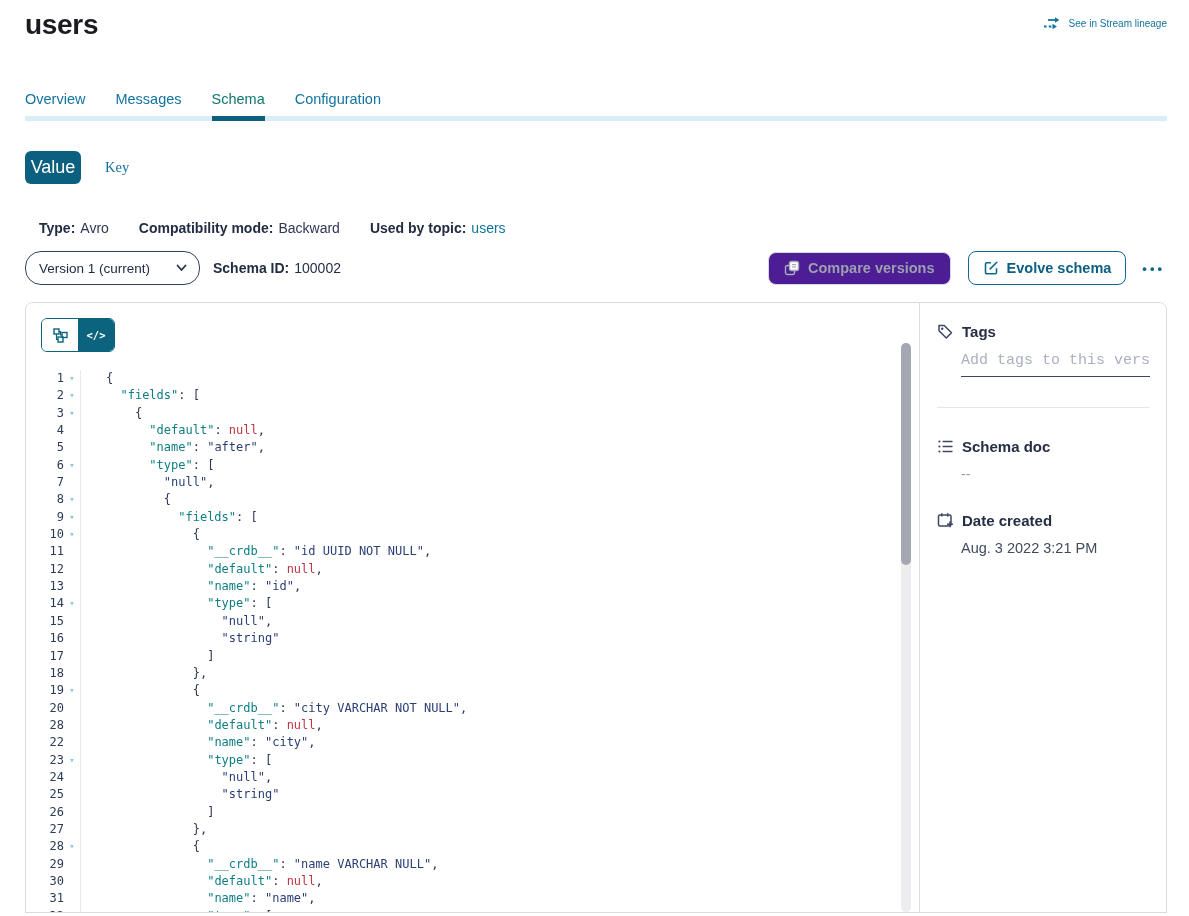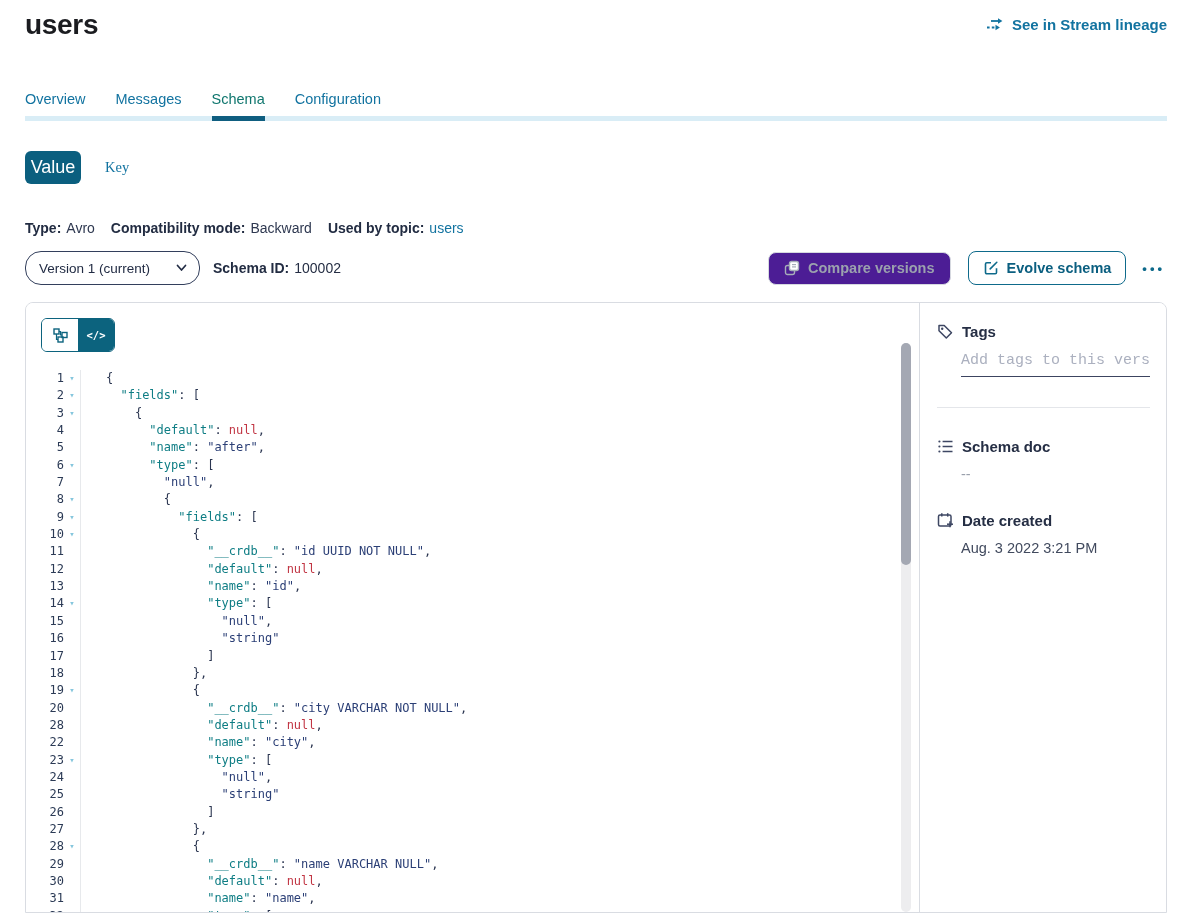--- a/index.html
+++ b/index.html
@@ -7,41 +7,41 @@
   body {
     width:1189px; height:916px; overflow:hidden; position:relative;
     font-family:"Liberation Sans", sans-serif; color:#252e44;
   }
   .page { padding:0 22px 12px 25px; }
 
   
   .hdr { display:flex; justify-content:space-between; align-items:flex-start; padding-top:8px; }
   h1.title { font-size:28px; font-weight:700; color:#1b1c20; letter-spacing:-0.3px; line-height:34px; }
   .lineage { display:flex; align-items:center; gap:7px; margin-top:8px; color:#1273a0;
-             font-size:15px; font-weight:700; cursor:pointer; text-decoration:none; }
+             font-size:10px; font-weight:400; cursor:pointer; text-decoration:none; }
 
   
   .tabs { position:relative; display:flex; gap:30px; margin-top:48px; padding-bottom:13px; }
   .tabbar { position:absolute; bottom:0; left:0; right:0; height:5px; background:#d9edf6; }
   .tab { position:relative; font-size:14.5px; color:#1273a0; cursor:pointer; line-height:18px; }
   .tab.active { color:#0f766e; font-weight:400; }
   .tab.active::after { content:""; position:absolute; left:0; right:0; bottom:-13px; height:5px;
                        background:#0f5e80; z-index:1; }
 
   
   .vk { display:flex; align-items:center; margin-top:30px; }
   .btn-value { width:56px; height:33px; background:#0b5f7f; color:#fff; border:none; border-radius:6px;
                font-size:18px; font-family:inherit; cursor:pointer; }
   .btn-key { margin-left:24px; color:#1273a0; font-size:14.5px; background:none; border:none;
              font-family:Liberation Serif, serif; cursor:pointer; }
 
   
   .meta { display:flex; gap:16px; margin-top:36px; font-size:14px; }
   .meta .pair { display:flex; gap:5px; }
-  .meta b { font-weight:700; color:#222c42; }
+  .meta b { font-weight:700; color:#222c42;margin-left:14px; }
   .meta .val { color:#2e3850; }
   .meta .link { color:#1273a0; cursor:pointer; }
 
   
   .vrow { display:flex; align-items:center; margin-top:15px; }
   .vselect { width:175px; height:34px; border:1px solid #333f5c; border-radius:16px; display:flex;
              align-items:center; justify-content:space-between; padding:0 12px 0 13px;
              font-size:13.5px; color:#222c44; cursor:pointer; background:#fff; }
   .sid { margin-left:13px; font-size:14px; display:flex; gap:5px; }
   .sid b { font-weight:700; color:#222c42; }

